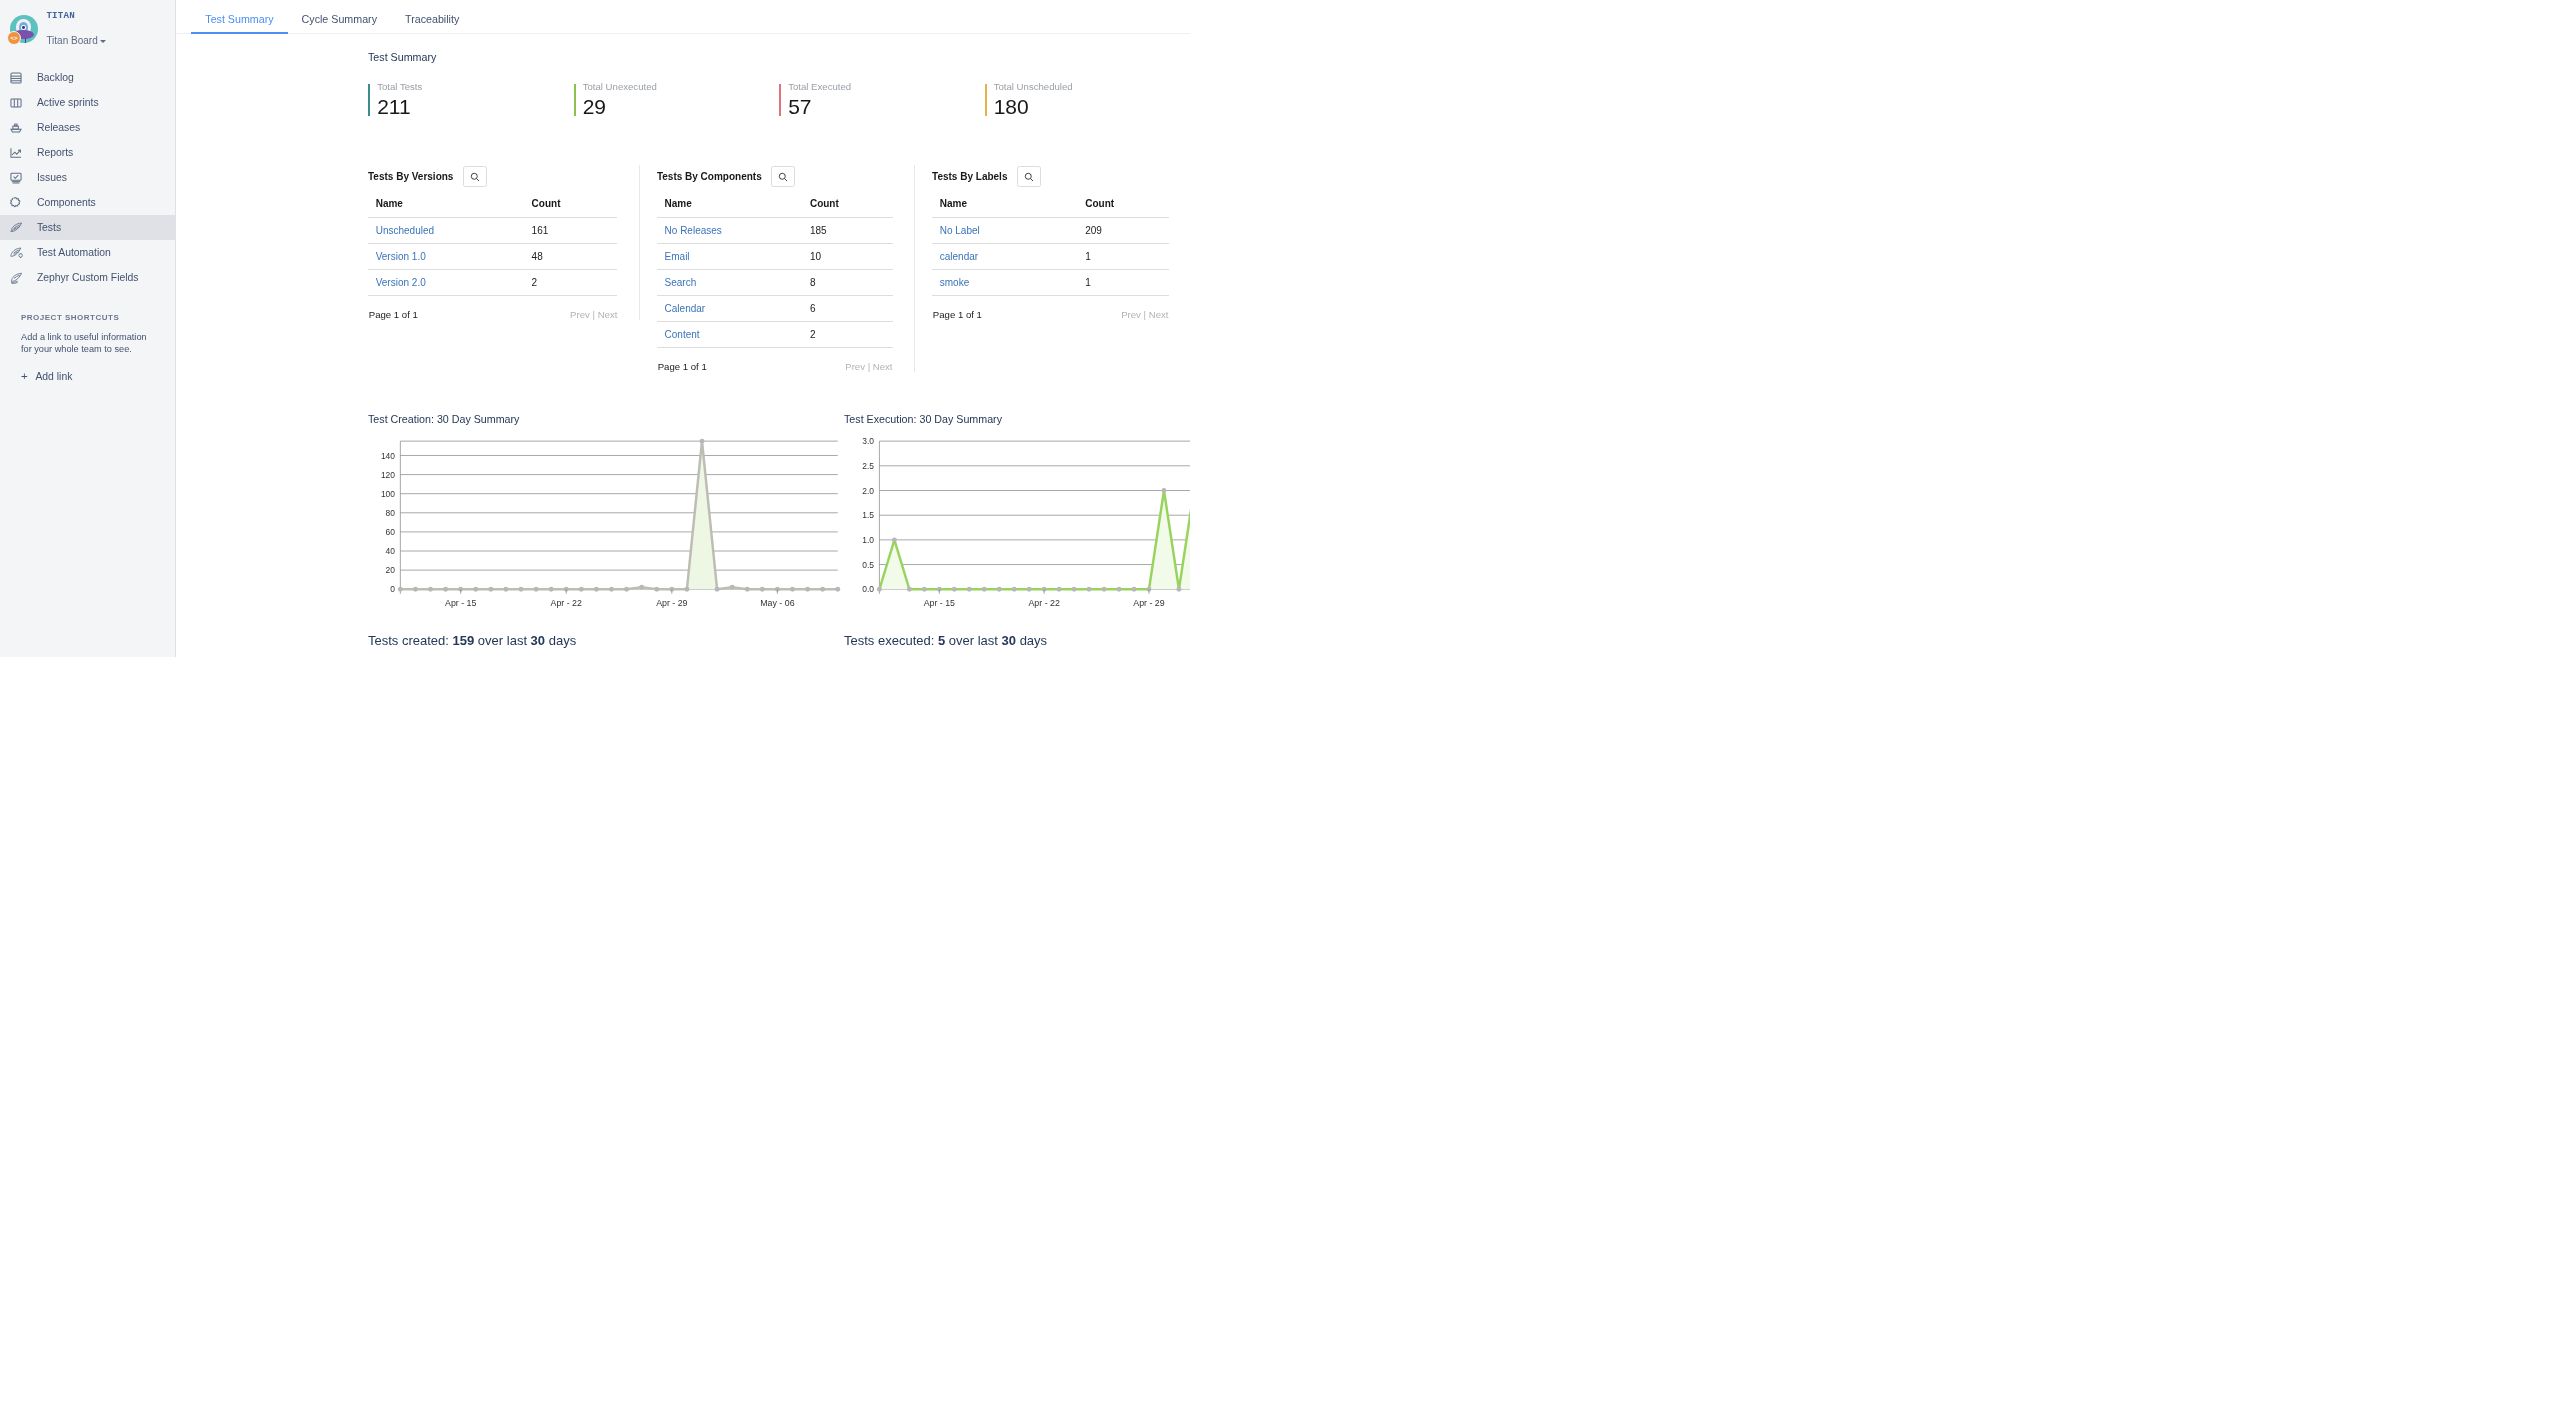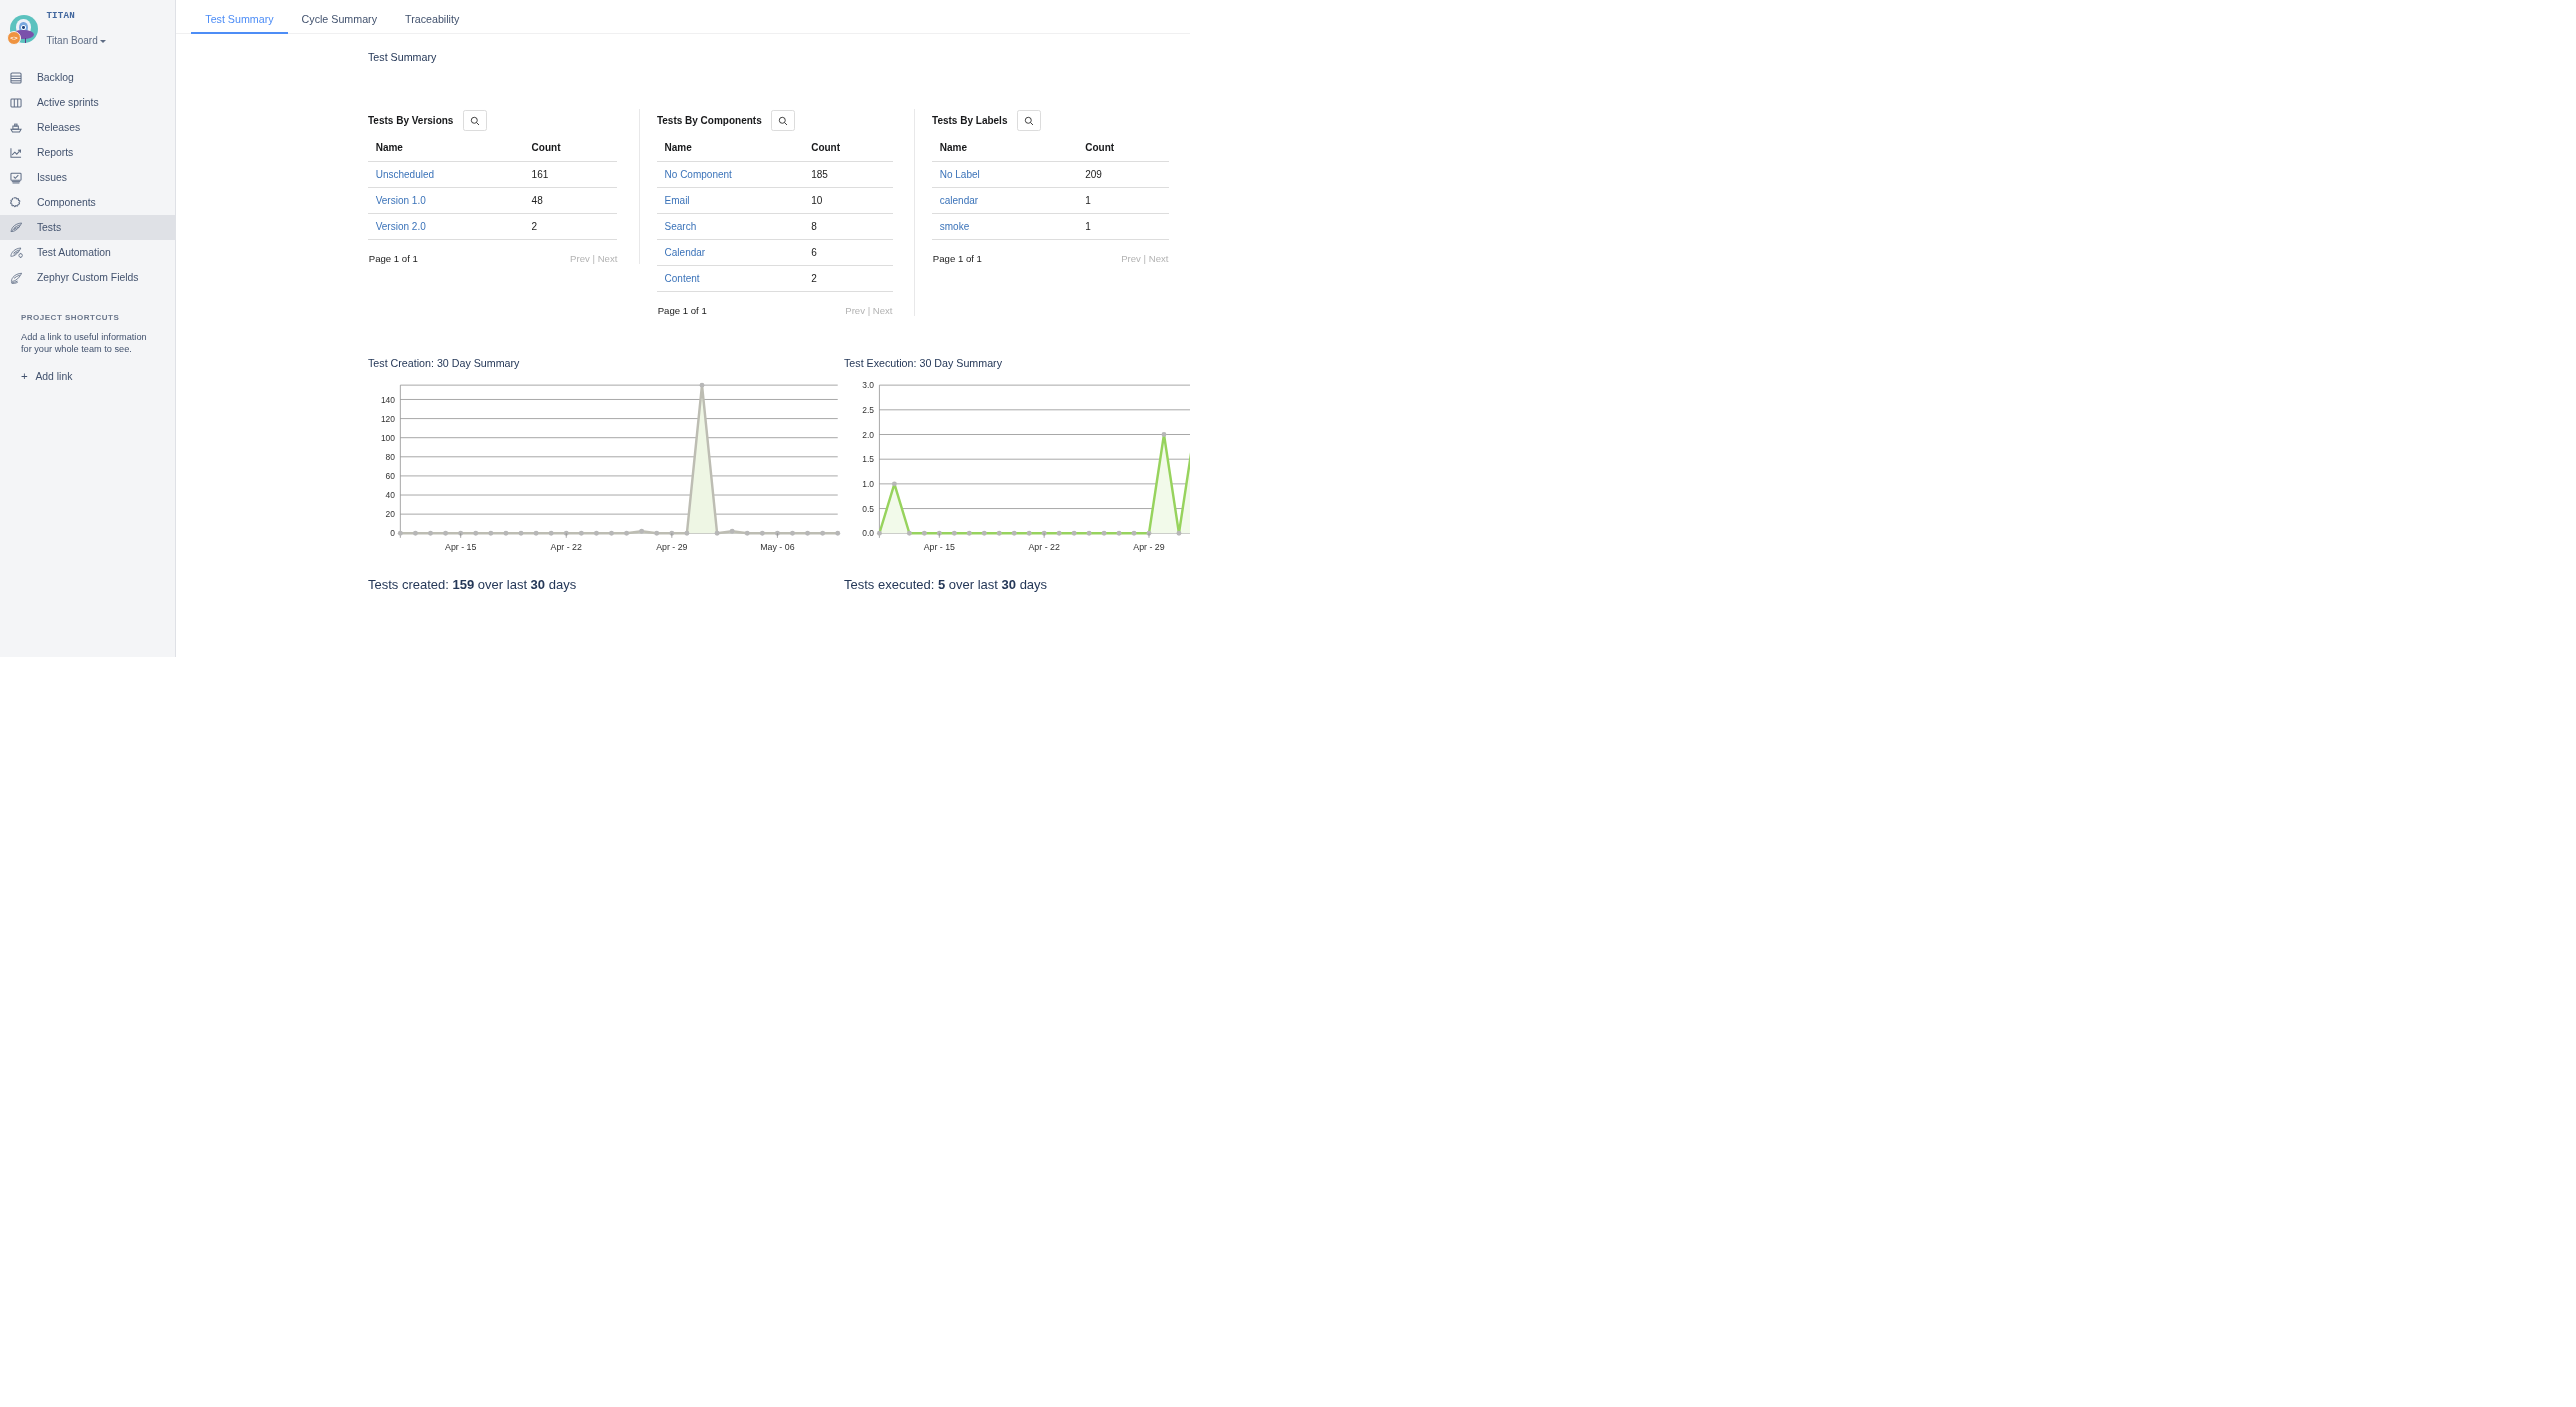--- a/index.html
+++ b/index.html
@@ -321,20 +321,38 @@
   <section class="main">
 
     <div class="tabbar">
       <div class="tab active">Test Summary</div>
       <div class="tab">Cycle Summary</div>
       <div class="tab">Traceability</div>
     </div>
 
     <div class="page-title">Test Summary</div>
 
+    <div class="stats">
+      <div class="stat" style="--bar:#3c8c8a">
+        <div class="stat-label">Total Tests</div>
+        <div class="stat-value">211</div>
+      </div>
+      <div class="stat" style="--bar:#8cc152">
+        <div class="stat-label">Total Unexecuted</div>
+        <div class="stat-value">29</div>
+      </div>
+      <div class="stat" style="--bar:#e0727c">
+        <div class="stat-label">Total Executed</div>
+        <div class="stat-value">57</div>
+      </div>
+      <div class="stat" style="--bar:#e8b04b">
+        <div class="stat-label">Total Unscheduled</div>
+        <div class="stat-value">180</div>
+      </div>
+    </div>
 
     <div class="tables">
 
       <div class="tcard w1 sep">
         <div class="tcard-head">
           <div class="tcard-title">Tests By Versions</div>
           <div class="srch-btn">
             <span>
               <svg width="10" height="10" viewBox="0 0 14 14" fill="none" stroke="#333" stroke-width="1.3">
                 <circle cx="6" cy="6" r="4.2"></circle>
@@ -389,21 +407,21 @@
         </div>
         <table class="tbl">
           <thead>
               <tr>
             <th>Name</th>
             <th class="c2">Count</th>
           </tr>
             </thead>
           <tbody>
             <tr>
-              <td><a>No Component</a></td>
+              <td><a>No Releases</a></td>
               <td class="c2">185</td>
             </tr>
             <tr>
               <td><a>Email</a></td>
               <td class="c2">10</td>
             </tr>
             <tr>
               <td><a>Search</a></td>
               <td class="c2">8</td>
             </tr>

